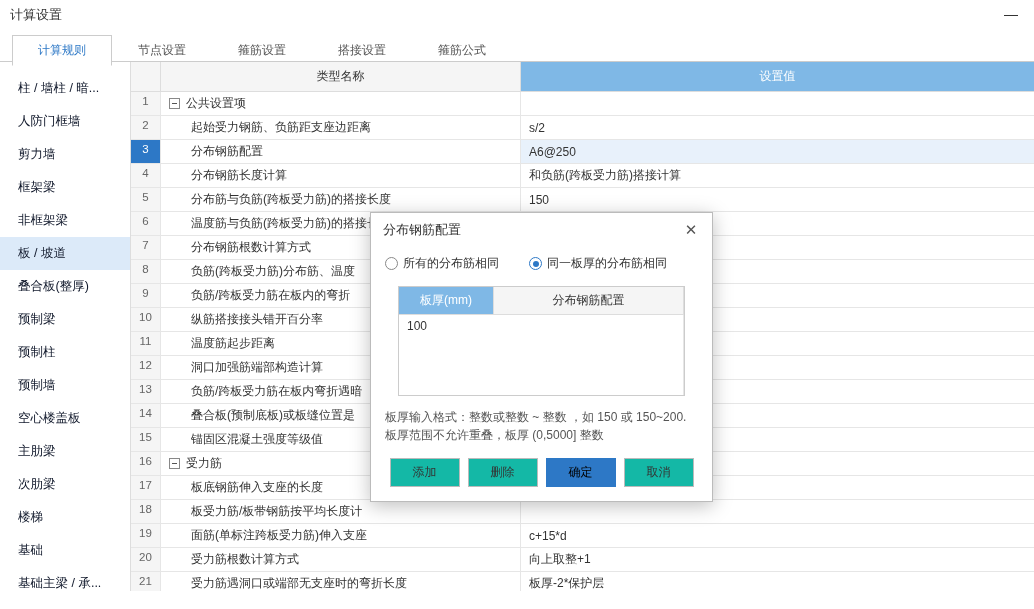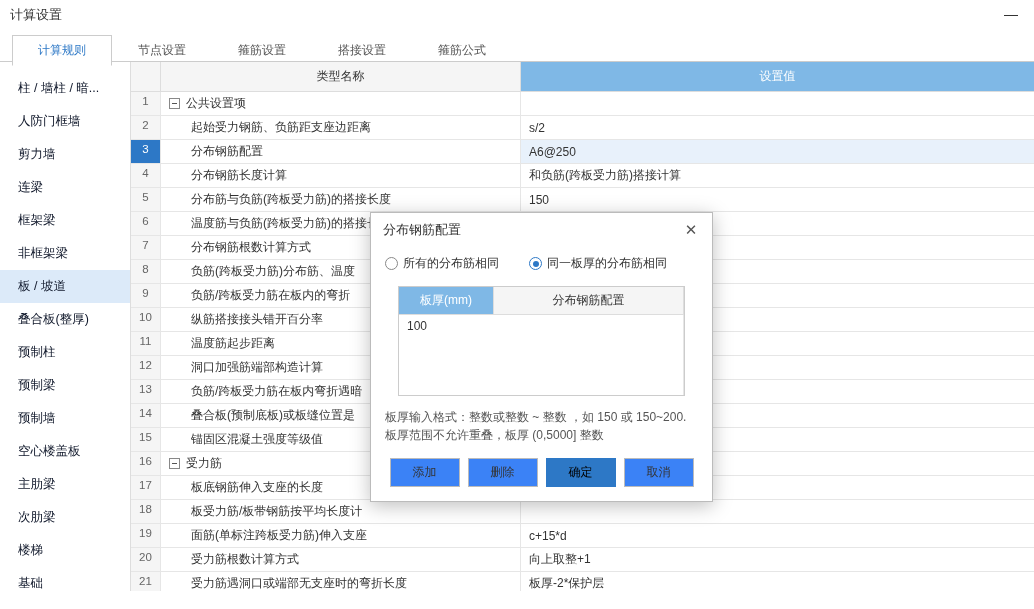--- a/index.html
+++ b/index.html
@@ -49,21 +49,21 @@
 .mg-header > div { padding:5px 8px; border-right:1px solid #ddd; border-bottom:1px solid #ddd; font-size:12px; }
 .mg-col1 { flex:0 0 95px; background:#7fb8e6; color:#fff; text-align:center; }
 .mg-col2 { flex:1; text-align:center; }
 .mg-row { display:flex;flex-direction:column; }
 .mg-row.sel { background:#eef3f8; }
 .mg-row > div { padding:4px 8px; border-right:1px solid #e6e6e6; border-bottom:1px solid #eee; }
 .mg-row .c1 { flex:0 0 95px; }
 .mg-row .c2 { flex:1; }
 .hint { padding:8px 14px 4px; color:#555; line-height:1.5; font-size:12px; }
 .modal-btns { display:flex; gap:8px; justify-content:center; padding:10px 12px 14px; }
-.btn { border:1px solid #bbb; background:#3b82f6; padding:5px 0; width:70px; text-align:center; cursor:pointer; font-size:12px; }
+.btn { border:1px solid #bbb; background:#14b8a6; padding:5px 0; width:70px; text-align:center; cursor:pointer; font-size:12px; }
 .btn.primary { background:#2d78c6; border-color:#2d78c6; color:#000000; }
 </style>
 </head>
 <body>
 
 <div class="title-bar">
   <span>计算设置</span>
   <span class="minimize"></span>
 </div>
 
@@ -73,27 +73,26 @@
     <div class="tab">箍筋设置</div>
     <div class="tab">搭接设置</div>
     <div class="tab">箍筋公式</div>
   </div>
 
 <div class="main">
   <div class="side" id="sidebar">
       <div class="side-item">柱 / 墙柱 / 暗...</div>
       <div class="side-item">人防门框墙</div>
       <div class="side-item">剪力墙</div>
-      <div class="side-item">连梁</div>
       <div class="side-item">框架梁</div>
       <div class="side-item">非框架梁</div>
       <div class="side-item selected">板 / 坡道</div>
       <div class="side-item">叠合板(整厚)</div>
+      <div class="side-item">预制梁</div>
       <div class="side-item">预制柱</div>
-      <div class="side-item">预制梁</div>
       <div class="side-item">预制墙</div>
       <div class="side-item">空心楼盖板</div>
       <div class="side-item">主肋梁</div>
       <div class="side-item">次肋梁</div>
       <div class="side-item">楼梯</div>
       <div class="side-item">基础</div>
       <div class="side-item">基础主梁 / 承...</div>
     </div>
 
   <div class="grid-wrap">

